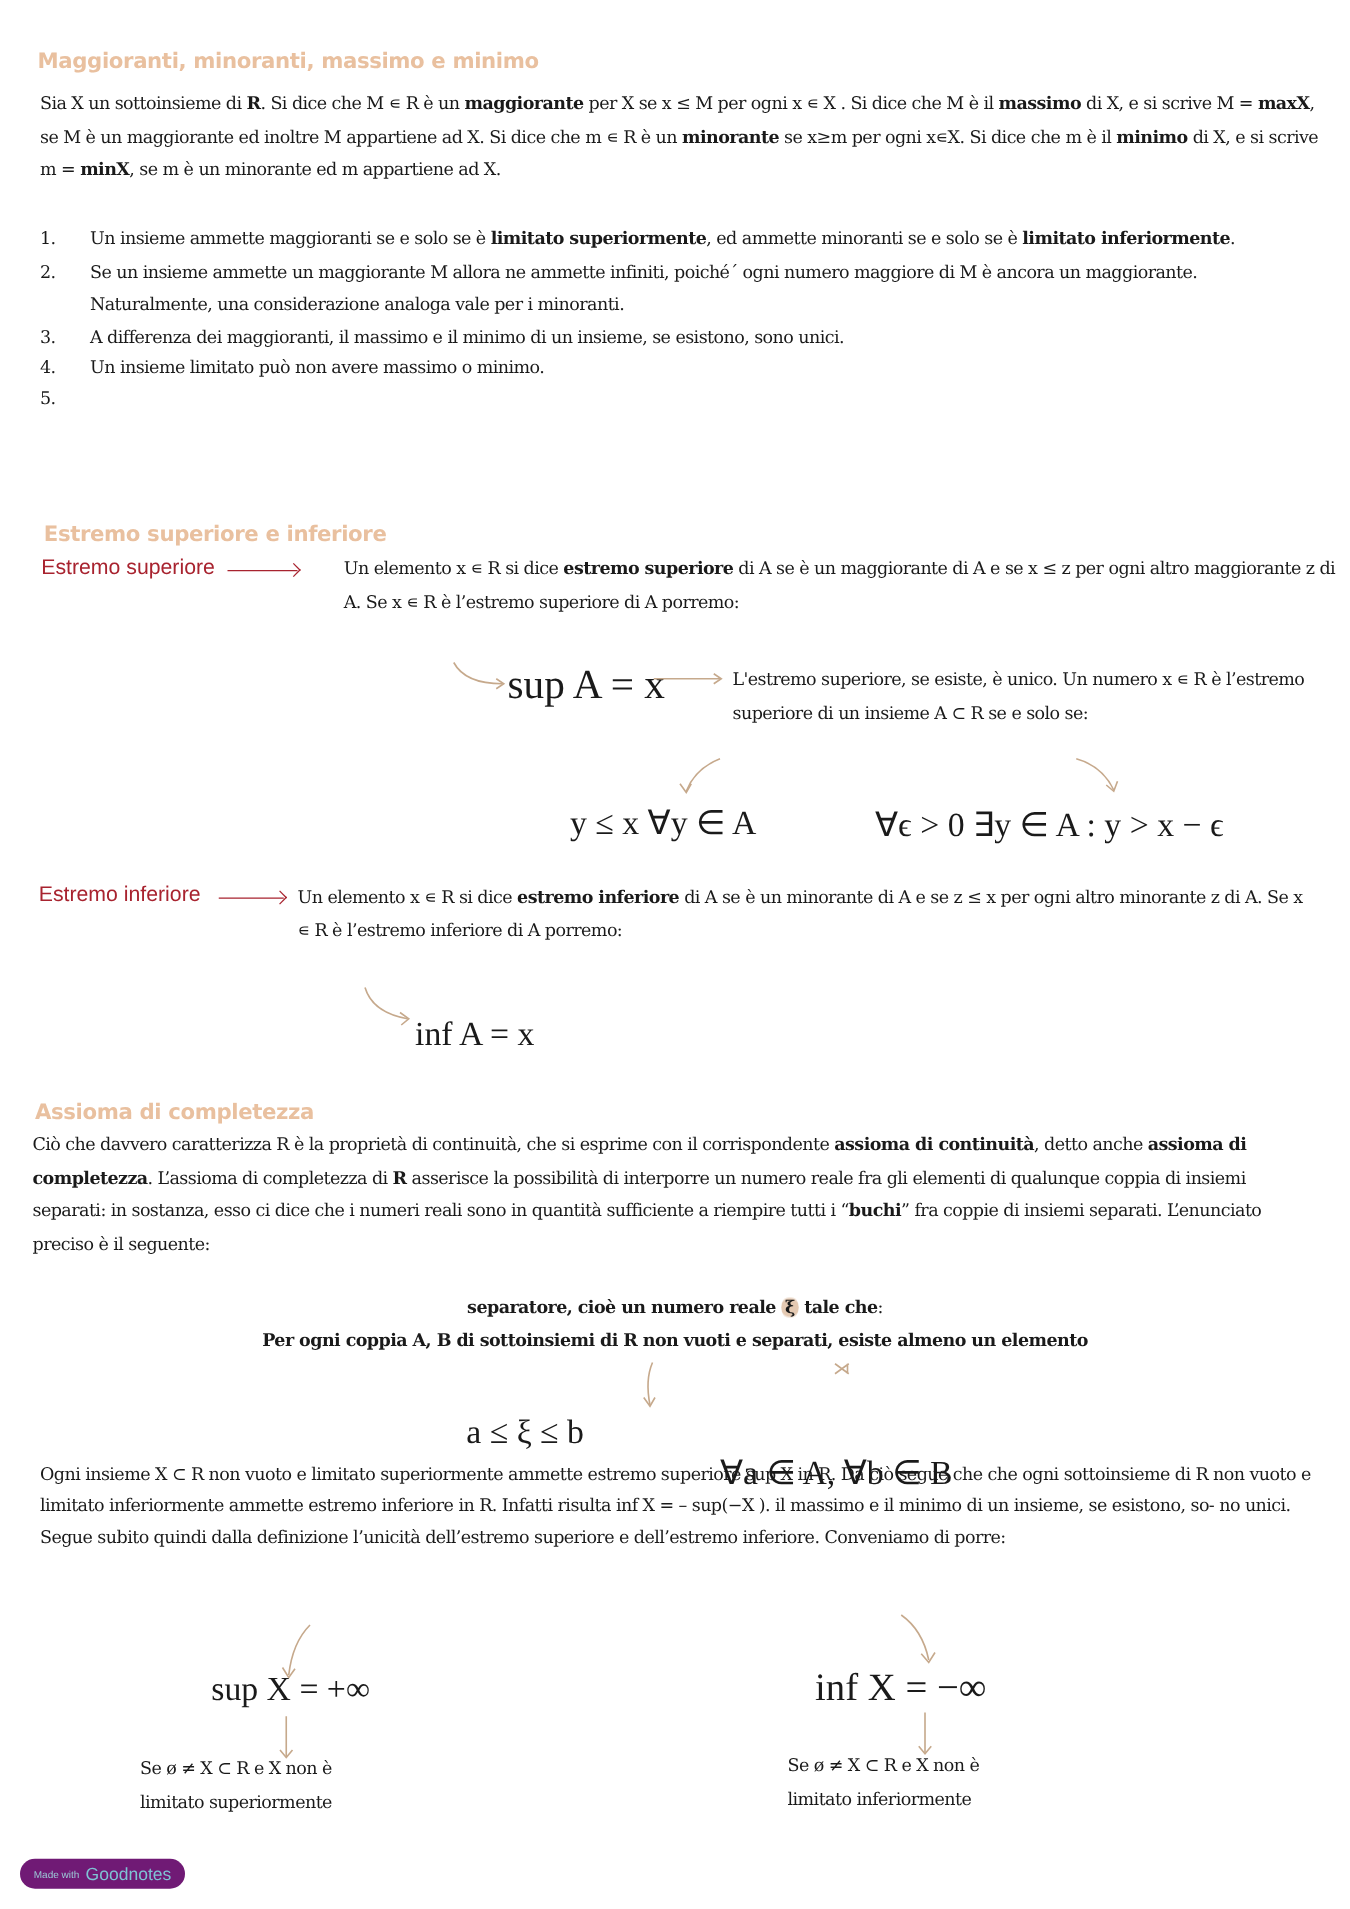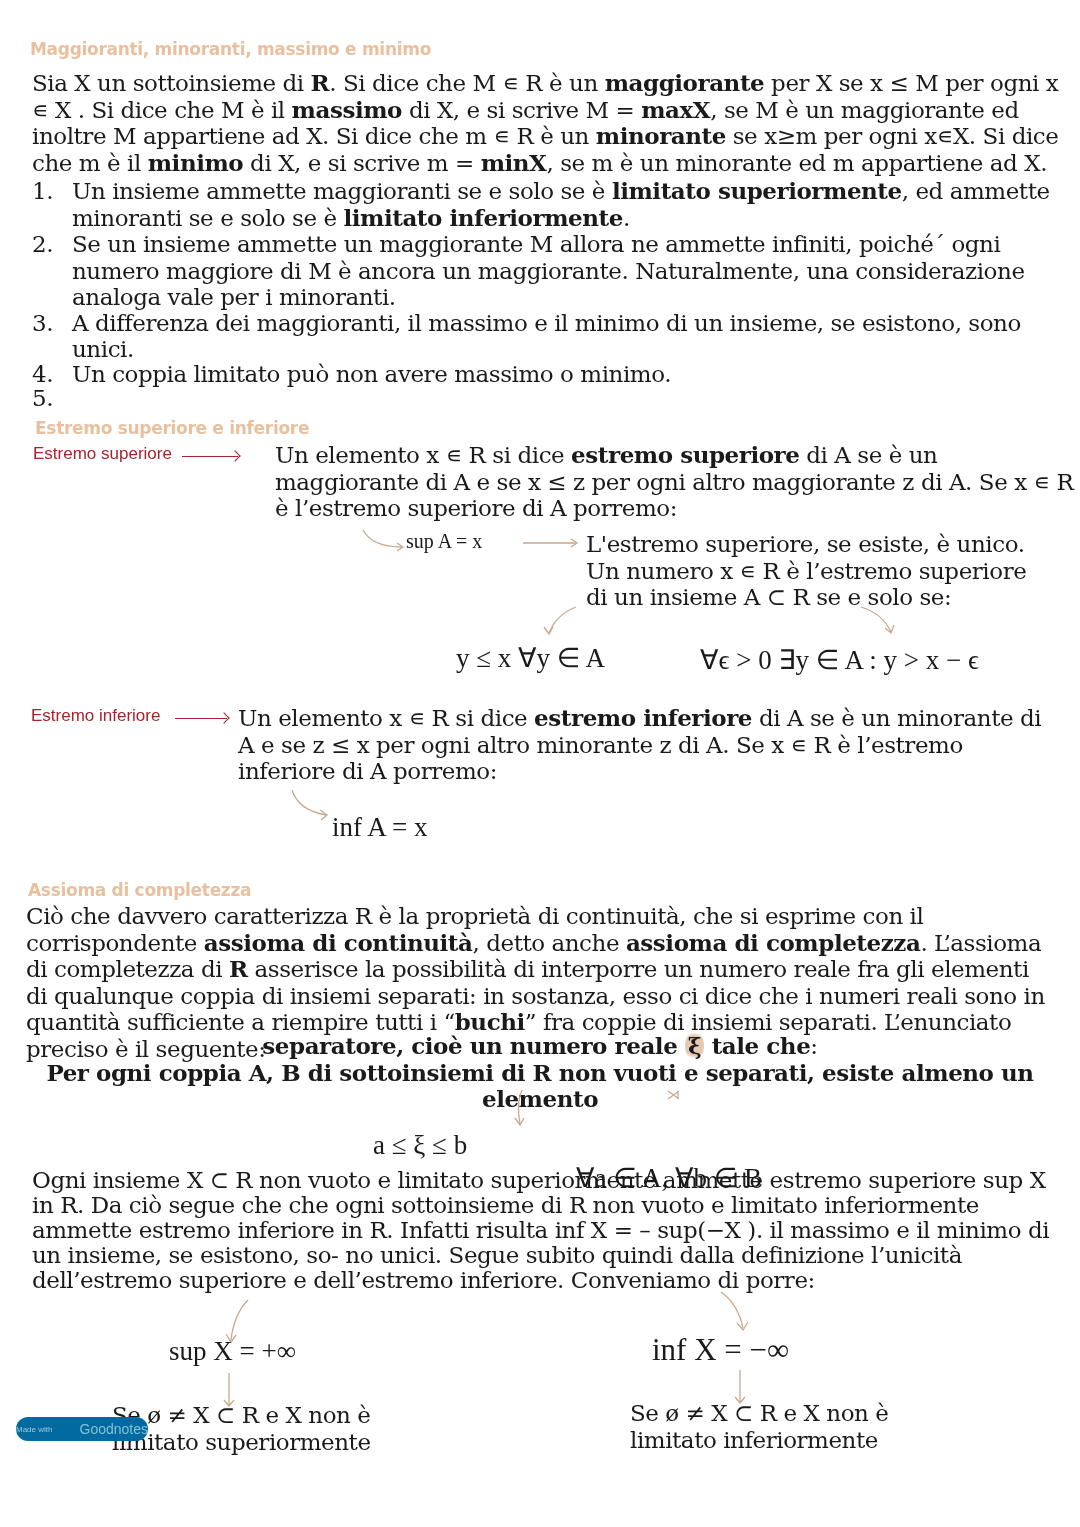--- a/index.html
+++ b/index.html
@@ -1,61 +1,61 @@
 <!DOCTYPE html>
 <html><head>
   <meta charset="utf-8">
   <style>
     html, body { margin: 0; padding: 0; background: #ffffff; }
     body { width: 1080px; height: 1527px; position: relative; overflow: hidden; color: #1a1a1a;
       font-family: "DejaVu Serif", serif; }
     .abs { position: absolute; }
     .heading { font-family: "DejaVu Sans", sans-serif; font-weight: bold; color: #e9c09f; font-size: 17px; letter-spacing: -0.3px; }
     .side-label { font-family: "Liberation Sans", sans-serif; color: #a8232f; font-size: 17px; }
-    .body-text { font-family: "DejaVu Serif", serif; font-size: 23px; line-height: 26.5px; color: #1a1a1a; letter-spacing: -0.45px; }
+    .body-text { font-family: "DejaVu Serif", serif; font-size: 14px; line-height: 26.5px; color: #1a1a1a; letter-spacing: -0.45px; }
     .body-text b { font-weight: bold; }
     .math { font-family: "Liberation Serif", serif; font-size: 27px; color: #1a1a1a; white-space: nowrap; }
     ol.list { margin: 0; padding: 0; list-style: none; }
     ol.list li { position: relative; padding-left: 40px; }
     ol.list li .num { position: absolute; left: 0; top: 0; }
     .arrow-red { position: absolute; height: 1px; background: #a8232f; }
     .arrow-red::after { content: ""; position: absolute; right: -1px; top: -4px; width: 7px; height: 7px; border-right: 1.4px solid #a8232f; border-top: 1.4px solid #a8232f; transform: rotate(45deg); }
-    .goodnotes { position: absolute; left: 16px; top: 1417px; width: 132px; height: 24px; border-radius: 12px; background: #0369a1; display: flex; align-items: center; justify-content: space-between; gap: 5px; }
+    .goodnotes { position: absolute; left: 16px; top: 1487px; width: 132px; height: 24px; border-radius: 12px; background: #701a75; display: flex; align-items: center; justify-content: center; gap: 5px; }
     .goodnotes .small { font-family: "Liberation Sans", sans-serif; font-size: 8px; color: #9ccbd8; }
     .goodnotes .brand { font-family: "Liberation Sans", sans-serif; font-size: 14px; color: #7fc3d4; }
     .highlight { background: radial-gradient(circle, #e4c9b2 55%, rgba(228,201,178,0) 72%); border-radius: 50%; padding: 2px 3px; }
     svg.ann { position: absolute; overflow: visible; }
   </style>
 </head>
 <body>
 
 <div class="abs heading" style="left:30px; top:39px;">Maggioranti, minoranti, massimo e minimo</div>
 
 <div class="abs body-text" style="left:32px; top:70px; width:1030px;">Sia X un sottoinsieme di <b>R</b>. Si dice che M ∊ R è un <b>maggiorante</b> per X se x ≤ M per ogni x ∊ X . Si dice che  M è il <b>massimo</b> di X, e si scrive M = <b>maxX</b>, se M è un maggiorante ed inoltre M appartiene ad X. Si dice che m ∊ R è un <b>minorante</b> se x≥m per ogni x∊X. Si dice che m è il <b>minimo</b> di X, e si scrive m = <b>minX</b>, se m è un minorante ed m appartiene ad X.</div>
 
 <ol class="abs body-text list" style="left:32px; top:178px; width:1020px;">
   <li><span class="num">1.</span><span>Un insieme ammette maggioranti se e solo se è <b>limitato superiormente</b>, ed ammette minoranti se e solo se è <b>limitato inferiormente</b>.</span></li>
   <li><span class="num">2.</span><span>Se un insieme ammette un maggiorante M allora ne ammette infiniti, poiché´ ogni numero maggiore di M è ancora un maggiorante. Naturalmente, una considerazione analoga vale per i minoranti.</span></li>
   <li style="margin-top:-1px;"><span class="num">3.</span><span>A differenza dei maggioranti, il massimo e il minimo di un insieme, se esistono, sono unici.</span></li>
-  <li style="margin-top:-2px;"><span class="num">4.</span><span>Un coppia limitato può non avere massimo o minimo.</span></li>
+  <li style="margin-top:-2px;"><span class="num">4.</span><span>Un insieme limitato può non avere massimo o minimo.</span></li>
   <li style="margin-top:-2px;"><span class="num">5.</span></li>
 </ol>
 
 <div class="abs heading" style="left:35px; top:418px;">Estremo superiore e inferiore</div>
 
 <div class="abs side-label" style="left:33px; top:444px;">Estremo superiore</div>
 <div class="arrow-red" style="left:182px; top:456px; width:56px;"></div>
 
 <div class="abs body-text" style="left:251px; top:442px; width:800px;margin-left:24px;">Un elemento x ∊ R si dice <b>estremo superiore</b> di A se è un maggiorante di A e se x ≤ z per ogni altro maggiorante z di A. Se x ∊ R è l’estremo superiore di A porremo:</div>
 
 <svg class="ann" style="left:360px; top:527px;" width="50" height="26">
   <path d="M3 3 Q12 20 42 20" fill="none" stroke="#c6a98c" stroke-width="1.3"></path>
   <path d="M37 16 L43 20 L37 24" fill="none" stroke="#c6a98c" stroke-width="1.3"></path>
 </svg>
-<div class="abs math" style="left:406px; top:530px; font-size:20px;">sup A = x</div>
+<div class="abs math" style="left:406px; top:530px; font-size:33px;">sup A = x</div>
 <svg class="ann" style="left:522px; top:536px;" width="58" height="14">
   <path d="M1 7 L54 7" fill="none" stroke="#c6a98c" stroke-width="1.3"></path>
   <path d="M49 3 L55 7 L49 11" fill="none" stroke="#c6a98c" stroke-width="1.3"></path>
 </svg>
 <div class="abs body-text" style="left:586px; top:531px; width:460px;">L'estremo superiore, se esiste, è unico. Un numero x ∊ R è l’estremo superiore di un insieme A ⊂ R se e solo se:</div>
 
 <svg class="ann" style="left:540px; top:605px;" width="40" height="32">
   <path d="M36 2 Q16 10 9 28" fill="none" stroke="#c6a98c" stroke-width="1.3"></path>
   <path d="M4 22 L9 29 L13 22" fill="none" stroke="#c6a98c" stroke-width="1.3"></path>
 </svg>

